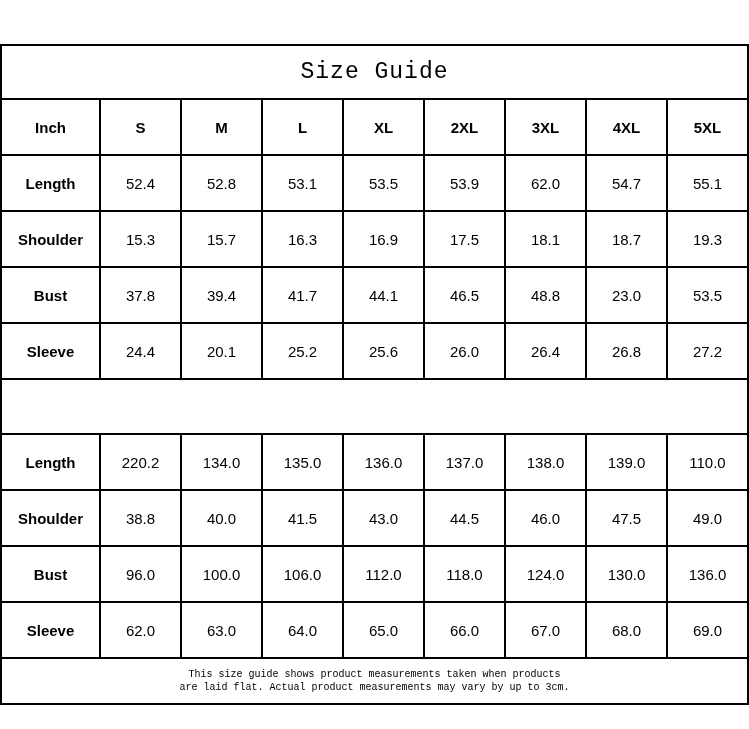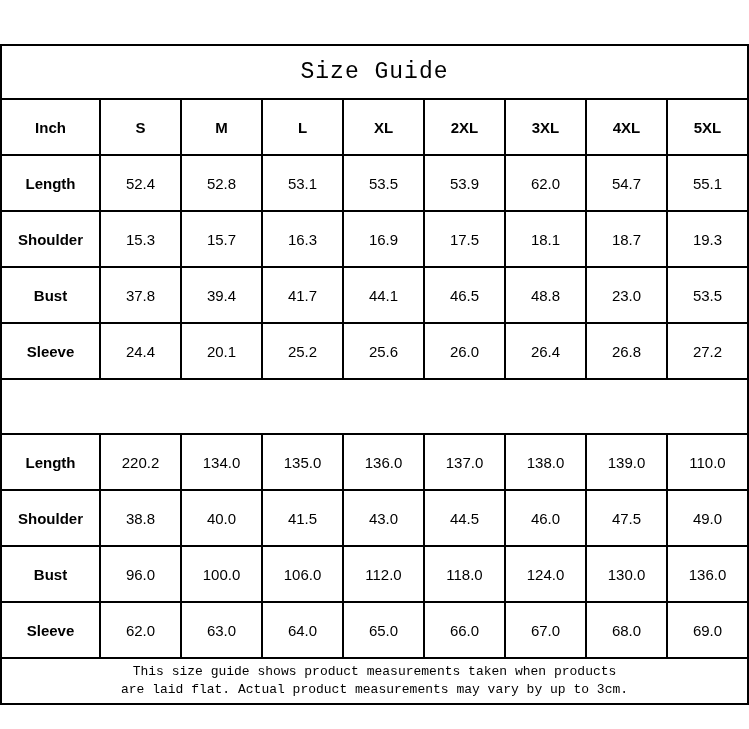--- a/index.html
+++ b/index.html
@@ -29,21 +29,21 @@
     font-family:"Liberation Sans",sans-serif;
   }
   td.value-cell{
     font-weight:normal;font-size:15px;
     font-family:"Liberation Sans",sans-serif;
   }
   tr.gap-row{height:55px;}
   tr.footer-row{height:46px;}
   td.footer-cell{
     font-family:"Liberation Mono","DejaVu Sans Mono",monospace;
-    font-size:13px;line-height:1.35;font-weight:normal;
+    font-size:10px;line-height:1.35;font-weight:normal;
   }
 </style>
 </head>
 <body>
 
 <div class="page">
   <table class="size-guide">
     <colgroup>
       <col style="width:99px">
       <col span="8">

